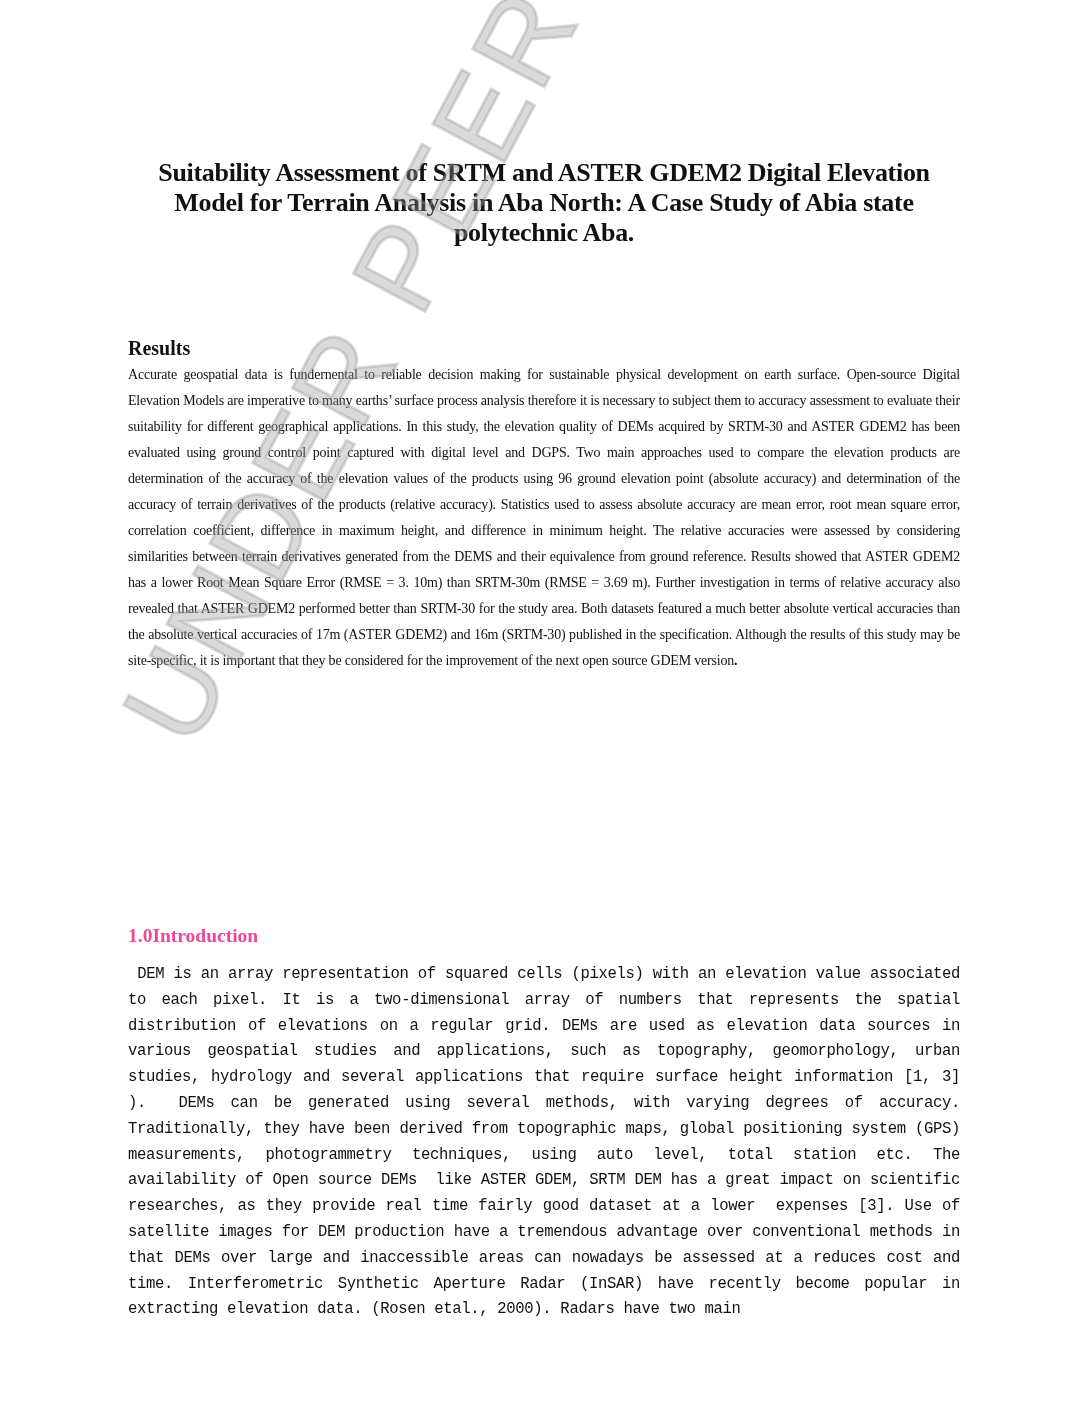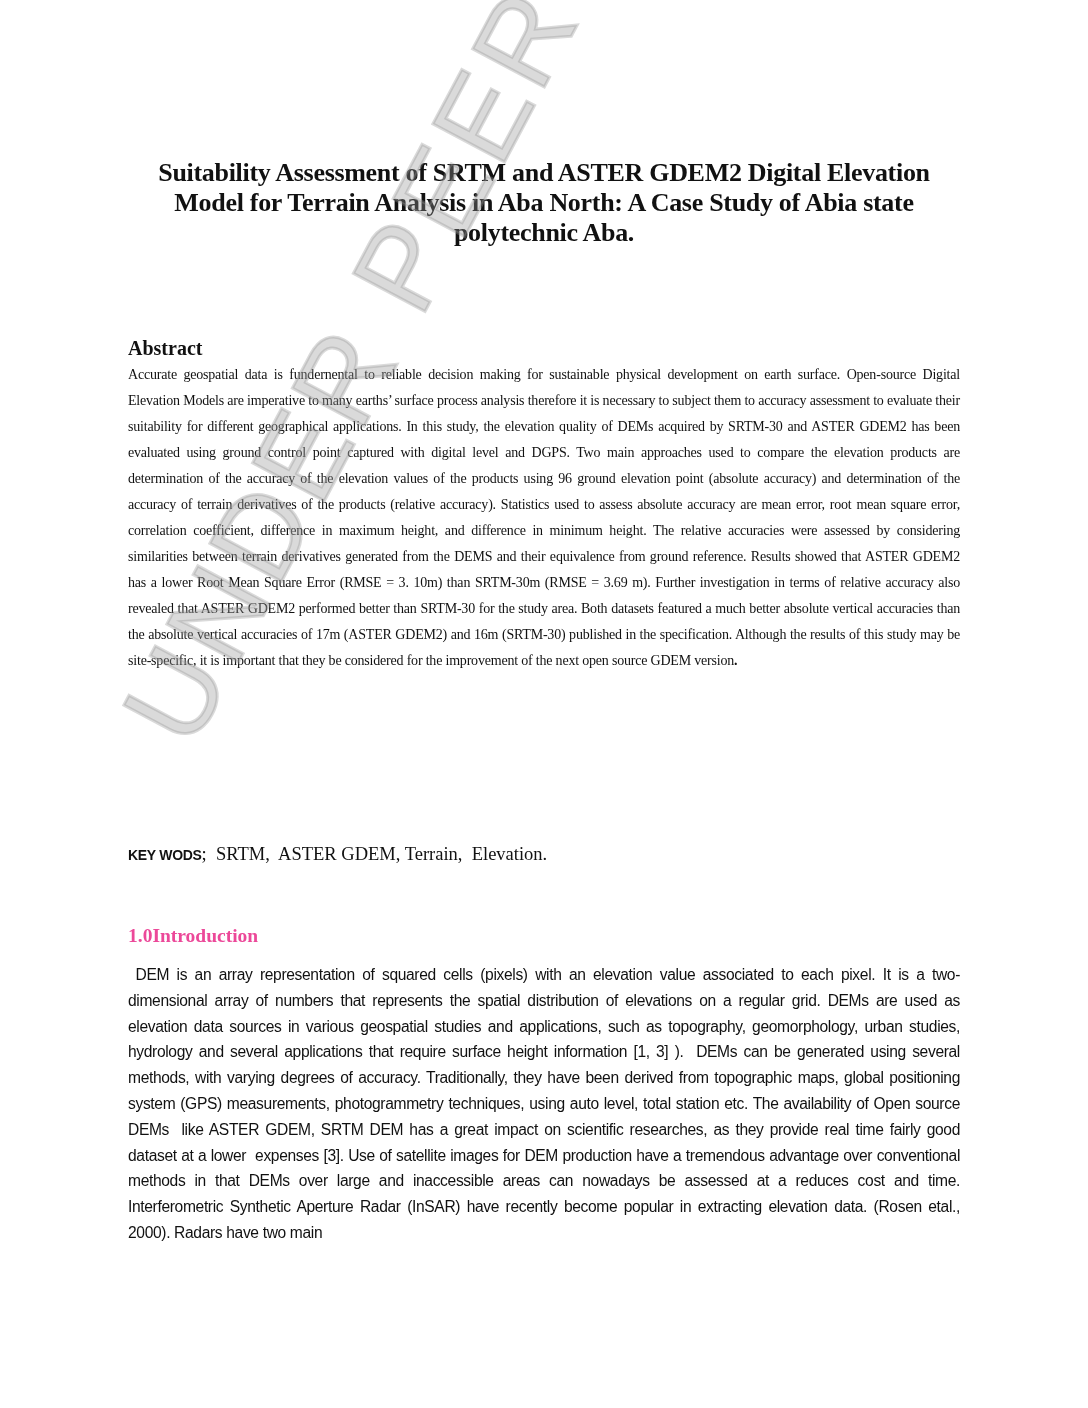--- a/index.html
+++ b/index.html
@@ -26,40 +26,39 @@
   }
   .keywords .kw-label {
     font-family: "Liberation Sans", sans-serif; font-weight: bold; font-size: 14px; letter-spacing: -0.3px;
   }
   .intro-heading {
     position: absolute; left: 128px; top: 925px;
     font-family: "Liberation Serif", serif; font-weight: bold; font-size: 19.5px; color: #ec4899;
   }
   .intro-body {
     position: absolute; left: 128px; top: 962px; width: 832px;
-    font-family: Liberation Sans, sans-serif; font-size: 15.6px; line-height: 25.8px;
+    font-family: Liberation Mono, monospace; font-size: 15.6px; line-height: 25.8px;
     color: #111; text-align: justify; letter-spacing: -0.35px;
   }
   .watermark {
     position: absolute; left: 95px; top: 700px; width: 1000px;
     transform: rotate(-62deg); transform-origin: 0 0;
     font-family: "Liberation Sans", sans-serif; font-size: 118px; font-weight: normal;
     color: rgba(150,150,150,0.35); letter-spacing: 6px; white-space: nowrap;
     pointer-events: none; z-index: 5;
     -webkit-text-stroke: 3px rgba(150,150,150,0.35);
   }
 </style>
 </head>
 <body>
 
 <div class="page">
   <div class="title">Suitability Assessment of SRTM and ASTER GDEM2 Digital Elevation Model for Terrain Analysis in Aba North: A Case Study of Abia state polytechnic Aba.</div>
 
-  <div class="abstract-heading">Abstract</div>
+  <div class="abstract-heading">Results</div>
   <div class="abstract-body"><span>Accurate geospatial data is fundernental to reliable decision making for sustainable physical development on earth surface. Open-source Digital Elevation Models are imperative to many earths’ surface process analysis therefore it is necessary to subject them to accuracy assessment to evaluate their suitability for different geographical applications. In this study, the elevation quality of DEMs acquired by SRTM-30 and ASTER GDEM2 has been evaluated using ground control point captured with digital level and DGPS. Two main approaches used to compare  the elevation products are determination of the accuracy of the elevation values of the products using 96 ground elevation point (absolute accuracy) and determination of the accuracy of terrain derivatives of the products (relative accuracy). Statistics used to assess absolute accuracy are mean error, root mean square error, correlation coefficient, difference in maximum height, and difference in minimum height. The relative accuracies were assessed by considering similarities between terrain derivatives generated from the DEMS and their equivalence from ground reference.  Results showed that ASTER GDEM2 has a lower Root Mean Square Error (RMSE = 3. 10m) than SRTM-30m (RMSE = 3.69 m). Further investigation in terms of relative accuracy also revealed that ASTER GDEM2 performed better than SRTM-30 for the study area. Both datasets featured a much better absolute vertical accuracies than the absolute vertical accuracies of 17m (ASTER GDEM2) and 16m (SRTM-30) published in the specification. Although the results of this study may be site-specific, it is important that they be considered for the improvement of the next open source GDEM version</span><span class="end-dot">.</span></div>
 
-  <div class="keywords"><span class="kw-label">KEY WODS</span><span>;</span><span style="white-space:pre">  SRTM,  ASTER GDEM, Terrain,  Elevation.</span></div>
 
   <div class="intro-heading">1.0Introduction</div>
   <div class="intro-body" style="white-space:pre-wrap"> DEM is an array representation of squared cells (pixels) with an elevation value associated to each pixel. It is a two-dimensional array of numbers that represents the spatial distribution of elevations on a regular grid. DEMs are used as elevation data sources in various geospatial studies and applications, such as topography, geomorphology, urban studies, hydrology and several applications that require surface height information [1, 3] ).  DEMs can be generated using several methods, with varying degrees of accuracy. Traditionally, they have been derived from topographic maps, global positioning system (GPS) measurements, photogrammetry techniques, using auto level, total station etc. The availability of Open source DEMs  like ASTER GDEM, SRTM DEM has a great impact on scientific researches, as they provide real time fairly good dataset at a lower  expenses [3]. Use of satellite images for DEM production have a tremendous advantage over conventional methods in that DEMs over large and inaccessible areas can nowadays be assessed at a reduces cost and time. Interferometric Synthetic Aperture Radar (InSAR) have recently become popular in extracting elevation data. (Rosen etal., 2000). Radars have two main</div>
 
   <div class="watermark">UNDER PEER REVIEW</div>
 </div>
 
 </body></html>

